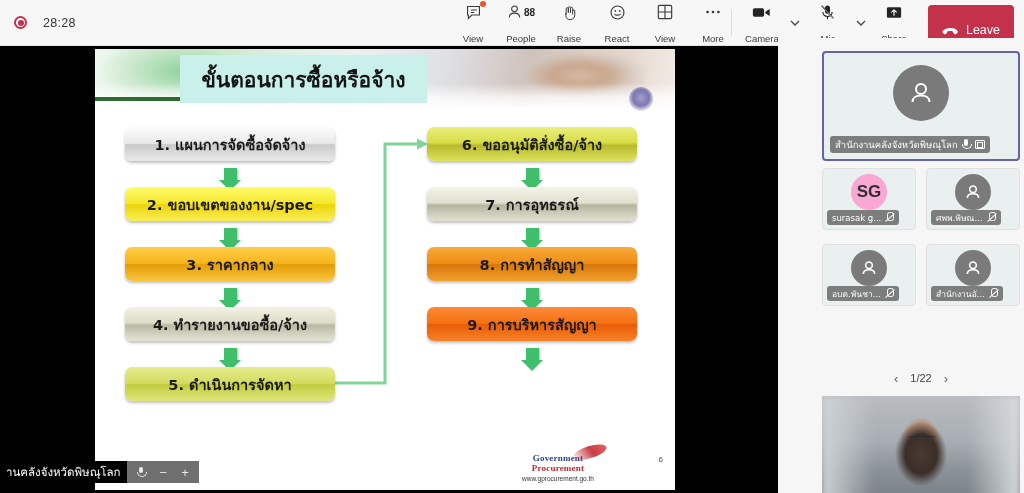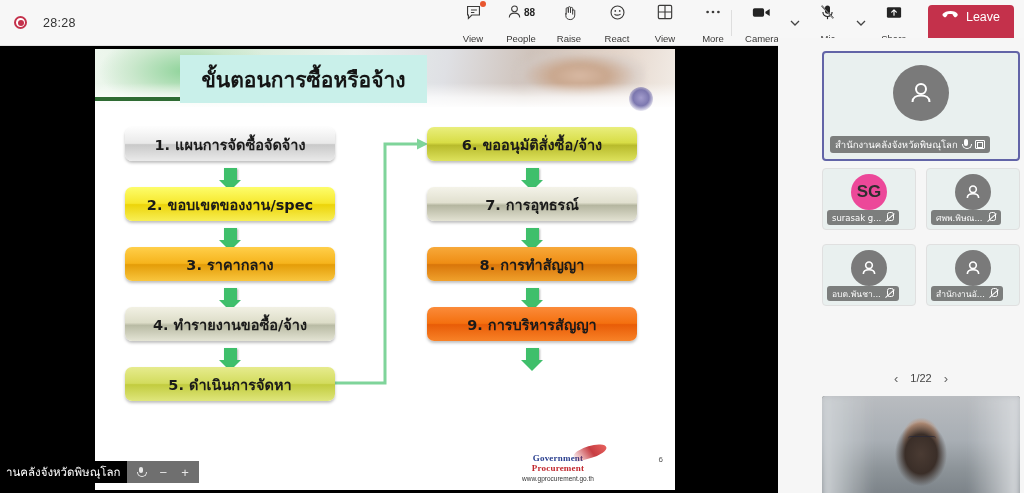--- a/index.html
+++ b/index.html
@@ -42,21 +42,21 @@
 
   .rightctrls { position: absolute; right: 10px; top: 0; height: 46px; display: flex; align-items: center; }
   .sep { width: 1px; height: 26px; background: #dedede; margin: 0 6px; }
   .chev {
     width: 18px; height: 46px; display: flex; align-items: center; justify-content: center;
     cursor: pointer; color: #555; font-size: 9px;
   }
   .leave-btn {
     margin-left: 10px; height: 37px; padding: 5px 14px; border-radius: 4px;
     background: #c4314b; color: #fff; font-size: 12.5px;
-    display: flex; align-items: flex-start; gap: 7px; cursor: pointer; border: none;
+    display: flex; align-items: flex-end; gap: 7px; cursor: pointer; border: none;
   }
 
   
   .stage { position: absolute; left: 0; top: 46px; width: 778px; height: 447px; background: #000; }
   .slide {
     position: absolute; left: 95px; top: 3px; width: 580px; height: 441px;
     background: #ffffff; overflow: hidden;
   }
   .slide-photo {
     position: absolute; left: 0; top: 0; width: 580px; height: 58px;
@@ -161,21 +161,21 @@
     position: absolute; left: 44px; top: 13px; width: 198px; height: 110px;
     background: #e9f0ef; border: 2px solid #6264a7; border-radius: 4px; overflow: hidden;
   }
   .avatar-circle {
     position: absolute; left: 50%; top: 38%; transform: translate(-50%,-50%);
     border-radius: 50%; background: #7a7a7a;
     display: flex; align-items: center; justify-content: center;
   }
   .av-lg { width: 56px; height: 56px; }
   .av-sm { width: 36px; height: 36px; }
-  .av-ini { color: #2f2f2f; font-size: 17px; font-weight: bold; background: #ec4899; }
+  .av-ini { color: #2f2f2f; font-size: 17px; font-weight: bold; background: #f9a8d4; }
   .namebar {
     position: absolute; left: 6px; bottom: 6px; max-width: calc(100% - 12px);
     background: rgba(100,100,100,.82); color: #fff; border-radius: 3px;
     height: 17px; display: flex; align-items: center; gap: 4px;
     padding: 0 5px; font-family: "DejaVu Sans", sans-serif; font-size: 9.5px; white-space: nowrap;
   }
   .namebar .nm { overflow: hidden; text-overflow: ellipsis; }
   .tile-sm {
     position: absolute; width: 94px; height: 62px;
     background: #e9f0ef; border: 1px solid #e0e0e0; border-radius: 4px; overflow: hidden;

